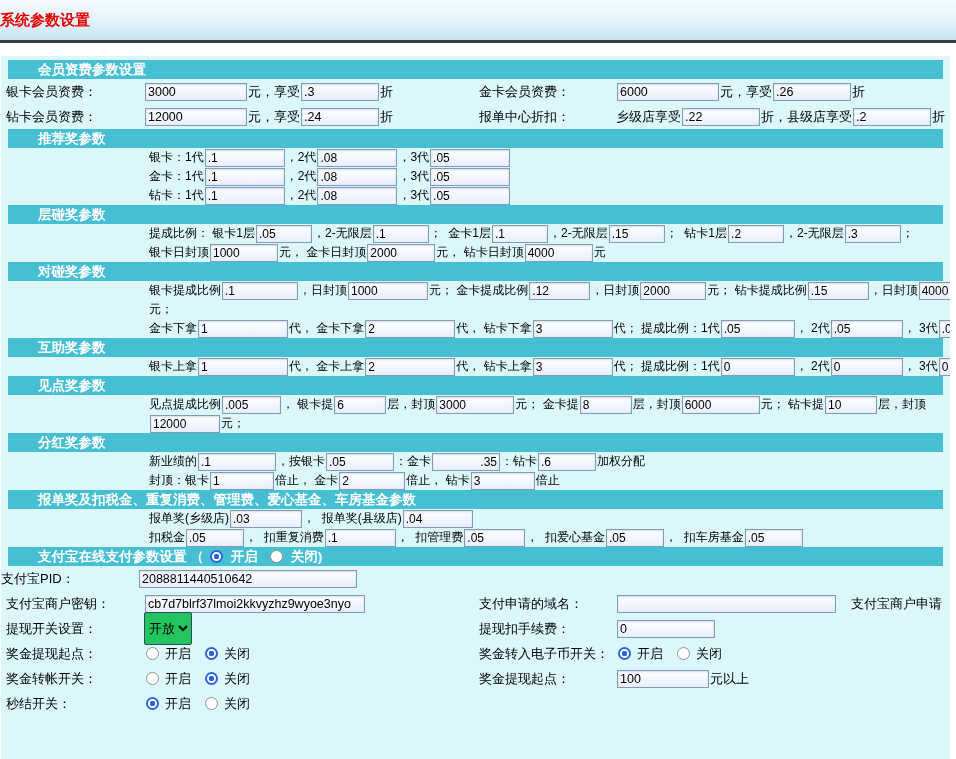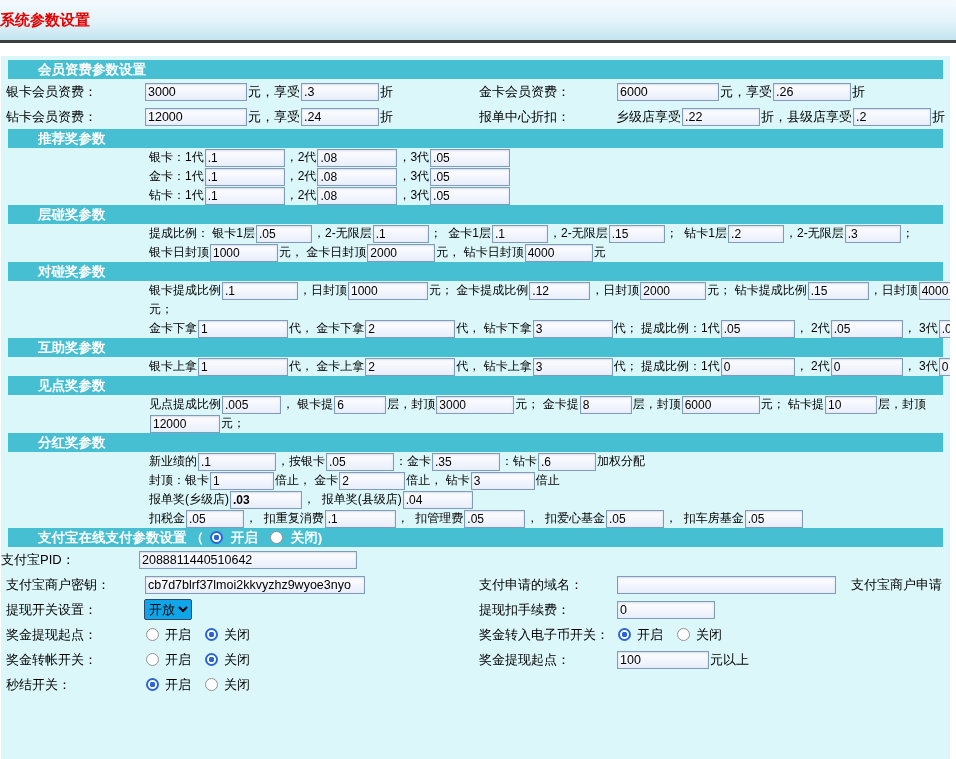--- a/index.html
+++ b/index.html
@@ -21,21 +21,21 @@
   .flabel{flex:none;white-space:pre}
   .col.left .flabel{width:143px;padding-left:5px;box-sizing:border-box}
   .col.right .flabel{width:137px}
   .row.flow{height:19px;padding-left:148px;overflow:hidden}
   .txt{white-space:pre}
   .flow .txt{font-size:12px}
   input{height:16px;border:1px solid #7f9db9;background:linear-gradient(180deg,#fefeff 0%,#e9eefb 100%);
         box-shadow:inset 0 1px 2px rgba(110,130,170,.28);font-family:inherit;font-size:12.5px;
         padding:0 2px;margin:0 1px;box-sizing:content-box;color:#000;flex:none}
   .flow input{font-size:12px}
-  select{height:21px;border:1px solid #30496b;border-radius:2px;background:#0ea5e9;font-family:inherit;
+  select{height:33px;border:1px solid #30496b;border-radius:2px;background:#22c55e;font-family:inherit;
          font-size:13px;flex:none}
   .radio{width:13px;height:13px;border-radius:50%;background:#fff;border:1px solid #919191;
          display:inline-block;flex:none;margin:0 6px 0 2px;box-sizing:border-box}
   .radio.on{border:2px solid var(--radio-blue,#2a66d9);
             background:radial-gradient(circle,var(--radio-blue,#2a66d9) 0 2.6px,#fff 3px)}
   .rlabel{margin-right:12px}
   .sec-header .radio{margin-left:6px;margin-right:8px}
   .sec-header .rlabel{margin-right:6px}
   .apply{margin-left:14px;cursor:pointer}
 </style>
@@ -213,37 +213,40 @@
       </div>
       <div class="sec-header">
         <span>分红奖参数</span>
       </div>
       <div class="row flow">
         <span class="txt">新业绩的</span>
         <input type="text" value=".1" style="width: 72px;">
         <span class="txt">，按银卡</span>
         <input type="text" value=".05" style="width: 62px;">
         <span class="txt">：金卡</span>
-        <input type="text" value=".35" style="width: 62px;">
+        <input type="text" value=".35" style="width: 62px; text-align: right;">
         <span class="txt">：钻卡</span>
         <input type="text" value=".6" style="width: 52px;">
         <span class="txt">加权分配</span>
       </div>
       <div class="row flow">
         <span class="txt">封顶：银卡</span>
         <input type="text" value="1" style="width: 58px;">
         <span class="txt">倍止， 金卡</span>
         <input type="text" value="2" style="width: 60px;">
         <span class="txt">倍止， 钻卡</span>
         <input type="text" value="3" style="width: 58px;">
         <span class="txt">倍止</span>
       </div>
+      <div class="sec-header">
+        <span>报单奖及扣税金、重复消费、管理费、爱心基金、车房基金参数</span>
+      </div>
       <div class="row flow">
         <span class="txt">报单奖(乡级店)</span>
-        <input type="text" value=".03" style="width: 66px; font-weight: bold;">
+        <input type="text" value=".03" style="width: 66px;">
         <span class="txt">，  报单奖(县级店)</span>
         <input type="text" value=".04" style="width: 64px;">
       </div>
       <div class="row flow">
         <span class="txt">扣税金</span>
         <input type="text" value=".05" style="width: 52px;">
         <span class="txt">，  扣重复消费</span>
         <input type="text" value=".1" style="width: 65px;">
         <span class="txt">，  扣管理费</span>
         <input type="text" value=".05" style="width: 55px;">

